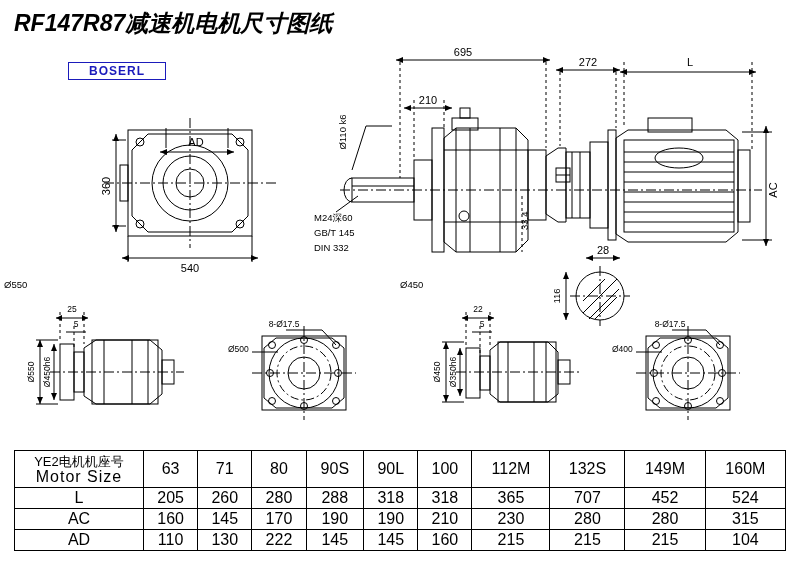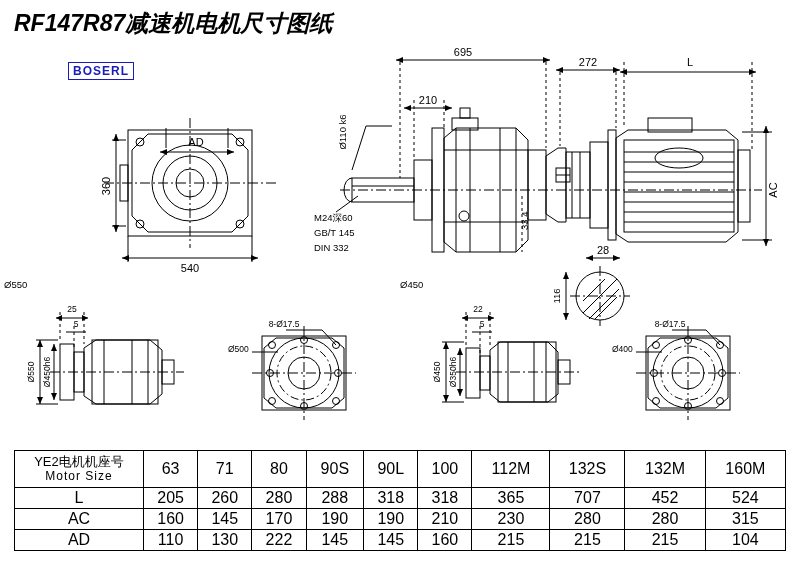--- a/index.html
+++ b/index.html
@@ -16,21 +16,21 @@
     font-size:23px;font-weight:bold;
     letter-spacing:0px;
     font-family:"Liberation Sans", sans-serif;
     font-style:italic;
   }
   .logo{
     position:absolute;left:68px;top:62px;
     border:1px solid #1b1bbb;
     color:#1b1bbb;
     font-size:12px;font-weight:bold;
-    padding:1px 4px;
+    padding:1px 20px;
     letter-spacing:1px;
   }
   svg.canvas{position:absolute;left:0;top:0;}
   .dimtxt{font-size:11px;font-family:"Liberation Sans", sans-serif;fill:#000;}
   .dimtxt-s{font-size:9.5px;font-family:"Liberation Sans", sans-serif;fill:#000;}
   .dimtxt-xs{font-size:8.5px;font-family:"Liberation Sans", sans-serif;fill:#000;}
   .tbl{
     position:absolute;left:14px;top:450px;
     border-collapse:collapse;
     width:772px;
@@ -43,21 +43,21 @@
     padding:0;
     font-family:"Liberation Sans", sans-serif;
   }
   .tbl td.head{
     width:128px;
     font-size:13px;
     line-height:15px;
     padding:1px 0;
   }
   .tbl td.head .cn{font-size:13px;}
-  .tbl td.head .en{font-size:12px;letter-spacing:1px;}
+  .tbl td.head .en{font-size:16px;letter-spacing:1px;}
   .tbl tr.first td{height:34px;}
   .rowlabel{font-size:13px;}
 </style>
 </head>
 <body>
 
 <div class="title">RF147R87减速机电机尺寸图纸</div>
 <div class="logo">BOSERL</div>
 
 <svg class="canvas" width="800" height="450">
@@ -338,21 +338,21 @@
         <div class="en">Motor Size</div>
       </td>
       <td>63</td>
       <td>71</td>
       <td>80</td>
       <td>90S</td>
       <td>90L</td>
       <td>100</td>
       <td>112M</td>
       <td>132S</td>
-      <td>132M</td>
+      <td>149M</td>
       <td>160M</td>
     </tr>
     <tr>
       <td class="rowlabel">L</td>
       <td>205</td>
       <td>260</td>
       <td>280</td>
       <td>288</td>
       <td>318</td>
       <td>318</td>

